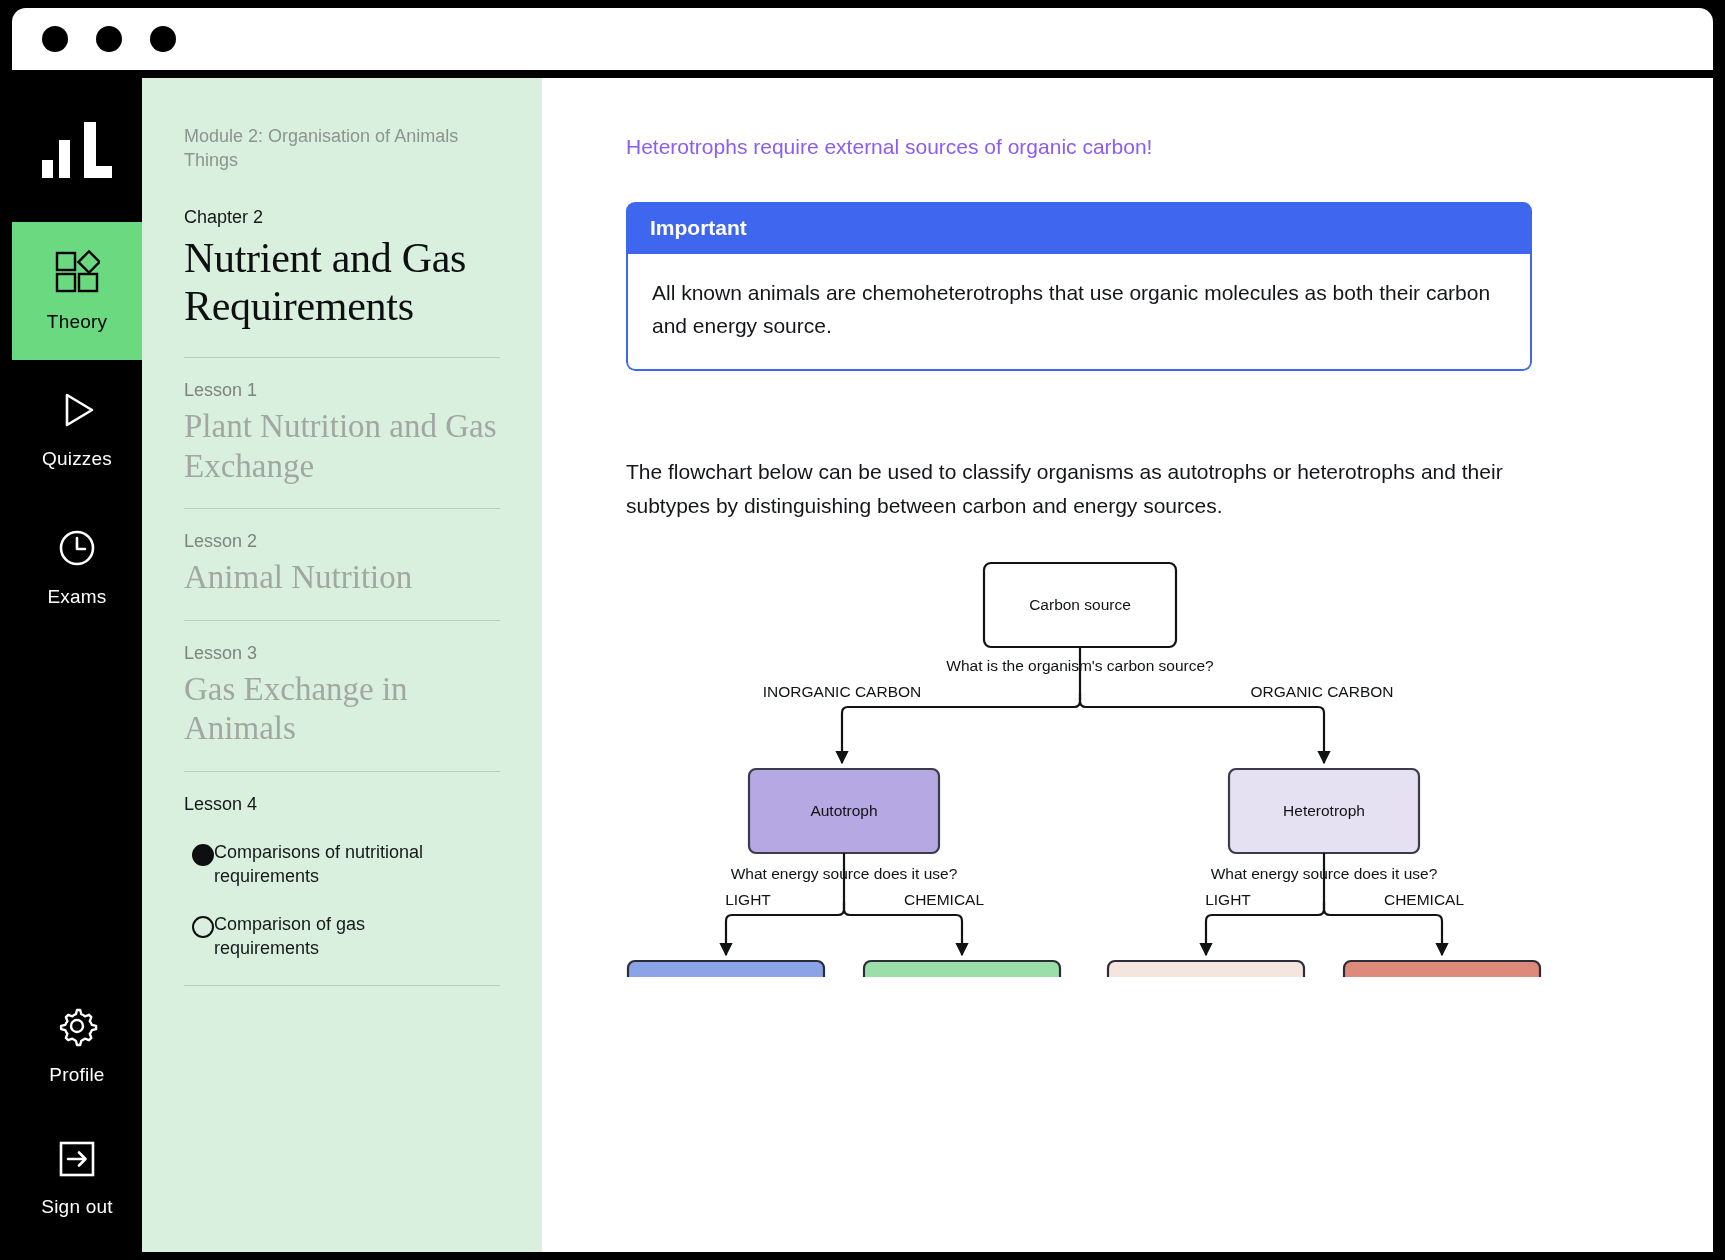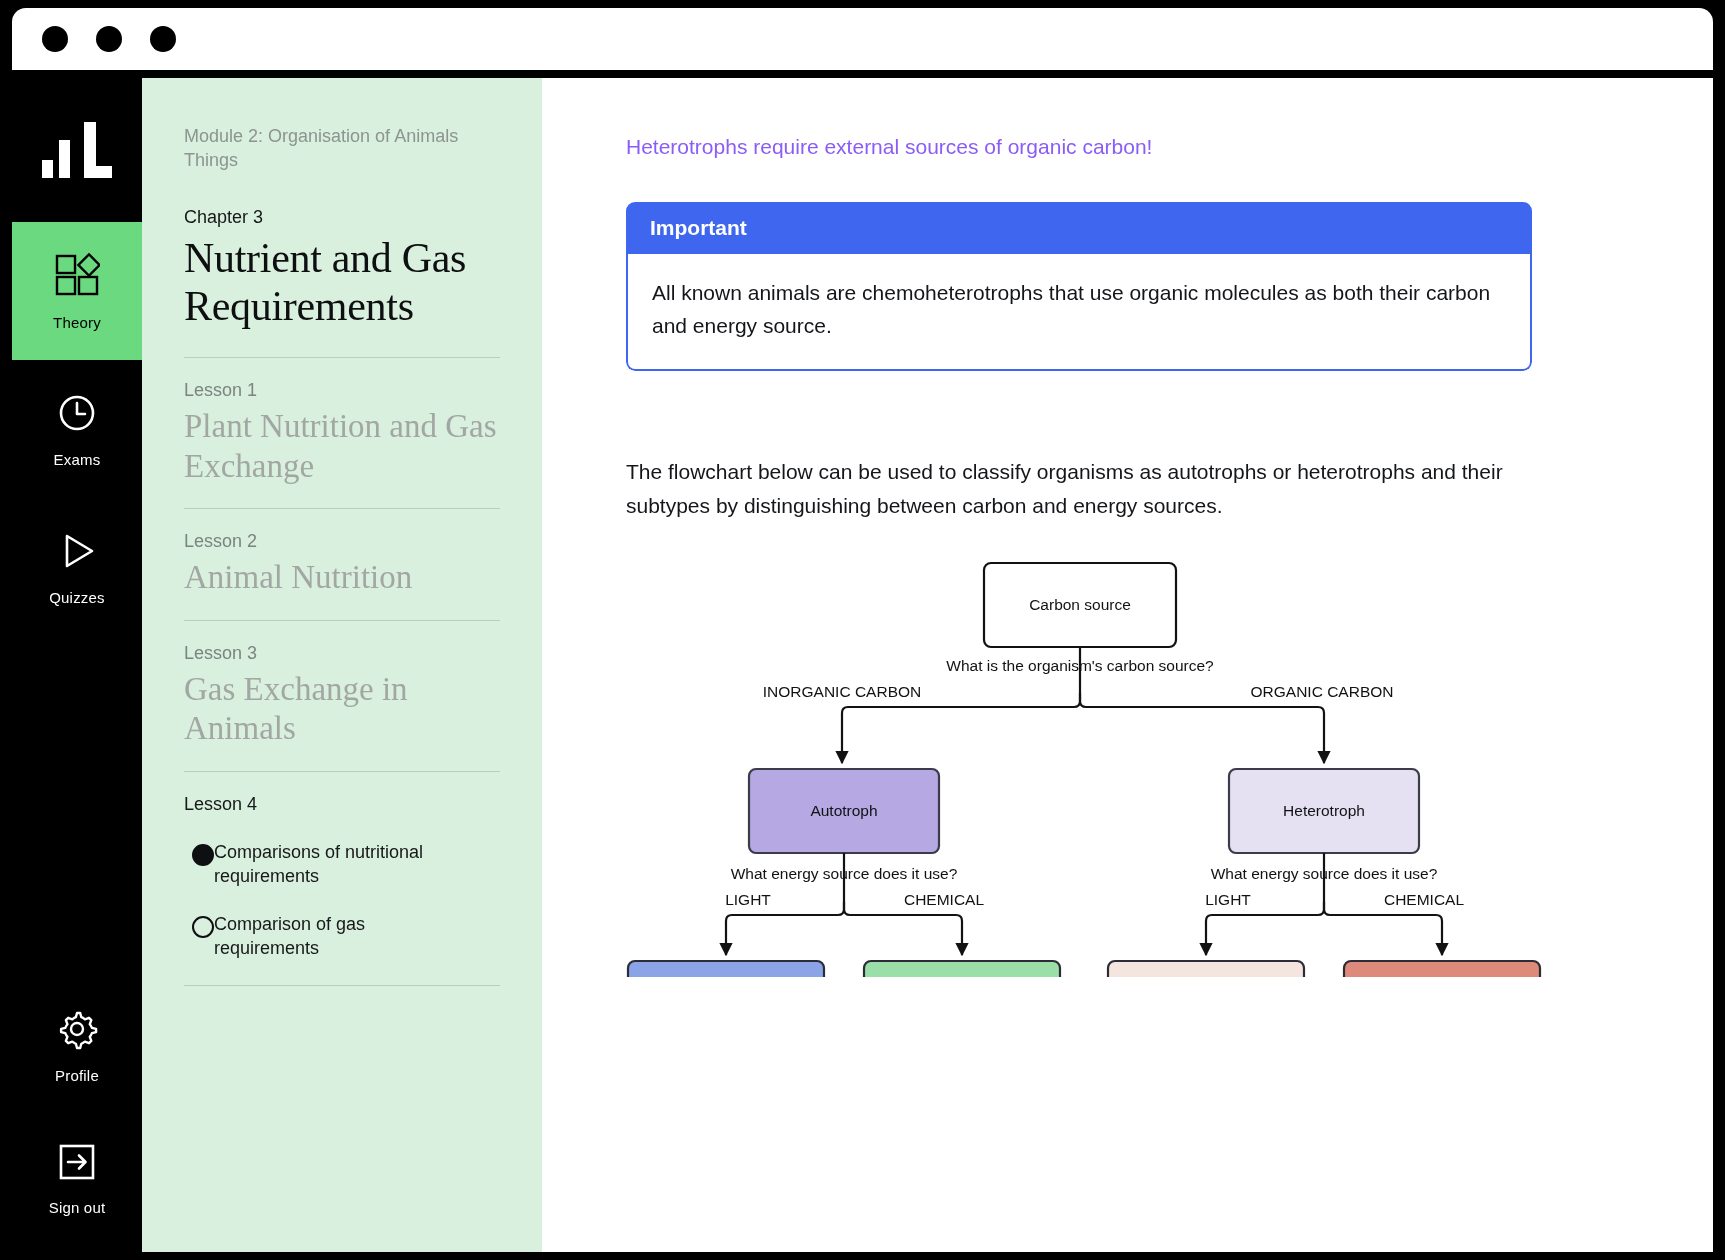--- a/index.html
+++ b/index.html
@@ -32,21 +32,21 @@
     display:flex; flex-direction:column; align-items:center;
     position:relative;
   }
   .brand { margin-top:42px; margin-bottom:36px; }
   .rail-item {
     width:130px; height:138px;
     display:flex; flex-direction:column; align-items:center; justify-content:center;
     gap:12px; color:#fff; cursor:pointer;
   }
   .rail-item.active { background:#6ad97f; color:#000; }
-  .rail-label { font-size:15px; letter-spacing:.2px; }
+  .rail-label { font-size:19px; letter-spacing:.2px; }
   .rail-spacer { flex:1 1 auto; }
   .rail-bottom { padding-bottom:10px; }
 
   
   .chapters {
     width:400px; flex:0 0 400px; background:#d9f0de;
     padding:46px 42px 0 42px; overflow:hidden;
   }
   .module-line {
     font-size:18px; color:#8d9490; line-height:1.35; margin-bottom:34px;
@@ -131,34 +131,34 @@
             <rect x="25" y="25" width="18" height="17" fill="none" stroke="#000" stroke-width="2.4"></rect>
             <rect x="27.5" y="5.5" width="15" height="15" fill="none" stroke="#000" stroke-width="2.4" transform="rotate(45 35 13)"></rect>
           </svg>
         </span>
         <span class="rail-label">Theory</span>
       </div>
 
       <div class="rail-item">
         <span>
           <svg width="44" height="44" viewBox="0 0 44 44">
+            <polygon points="12,7 37,22 12,37" fill="none" stroke="#fff" stroke-width="2.6" stroke-linejoin="round"></polygon>
+          </svg>
+        </span>
+        <span class="rail-label">Quizzes</span>
+      </div>
+
+      <div class="rail-item">
+        <span>
+          <svg width="44" height="44" viewBox="0 0 44 44">
             <circle cx="22" cy="22" r="16" fill="none" stroke="#fff" stroke-width="2.6"></circle>
             <path d="M22 12 L22 23 L30 23" fill="none" stroke="#fff" stroke-width="2.6" stroke-linecap="round" stroke-linejoin="round"></path>
           </svg>
         </span>
         <span class="rail-label">Exams</span>
-      </div>
-
-      <div class="rail-item">
-        <span>
-          <svg width="44" height="44" viewBox="0 0 44 44">
-            <polygon points="12,7 37,22 12,37" fill="none" stroke="#fff" stroke-width="2.6" stroke-linejoin="round"></polygon>
-          </svg>
-        </span>
-        <span class="rail-label">Quizzes</span>
       </div>
 
       <div class="rail-spacer"></div>
 
       <div class="rail-item">
         <span>
           <svg width="44" height="44" viewBox="0 0 44 44">
             <path d="M22 6 l3.2 0 l1.1 4.2 a12.4 12.4 0 0 1 3.6 2.1 l4.1-1.5 l2.3 2.3 l-1.5 4.1 a12.4 12.4 0 0 1 2.1 3.6 l4.2 1.1 l0 3.2 l-4.2 1.1 a12.4 12.4 0 0 1 -2.1 3.6 l1.5 4.1 l-2.3 2.3 l-4.1-1.5 a12.4 12.4 0 0 1 -3.6 2.1 l-1.1 4.2 l-3.2 0 l-1.1-4.2 a12.4 12.4 0 0 1 -3.6-2.1 l-4.1 1.5 l-2.3-2.3 l1.5-4.1 a12.4 12.4 0 0 1 -2.1-3.6 l-4.2-1.1 l0-3.2 l4.2-1.1 a12.4 12.4 0 0 1 2.1-3.6 l-1.5-4.1 l2.3-2.3 l4.1 1.5 a12.4 12.4 0 0 1 3.6-2.1 z" fill="none" stroke="#fff" stroke-width="2.4" stroke-linejoin="round"></path>
             <circle cx="22" cy="22" r="6" fill="none" stroke="#fff" stroke-width="2.4"></circle>
           </svg>
@@ -173,21 +173,21 @@
             <path d="M12 21 L29 21 M23 14.5 L29.5 21 L23 27.5" fill="none" stroke="#fff" stroke-width="2.6" stroke-linecap="round" stroke-linejoin="round"></path>
           </svg>
         </span>
         <span class="rail-label">Sign out</span>
       </div>
     </nav>
 
     <aside class="chapters">
       <div class="module-line">Module 2: Organisation of Animals Things</div>
 
-      <div class="lesson-eyebrow current">Chapter 3</div>
+      <div class="lesson-eyebrow current">Chapter 2</div>
       <h1 class="chapter-title">Nutrient and Gas Requirements</h1>
       <div class="divider"></div>
 
       <div class="lesson">
         <div class="lesson-eyebrow">Lesson 1</div>
         <h2 class="lesson-title">Plant Nutrition and Gas Exchange</h2>
         <div class="divider"></div>
       </div>
 
       <div class="lesson">

